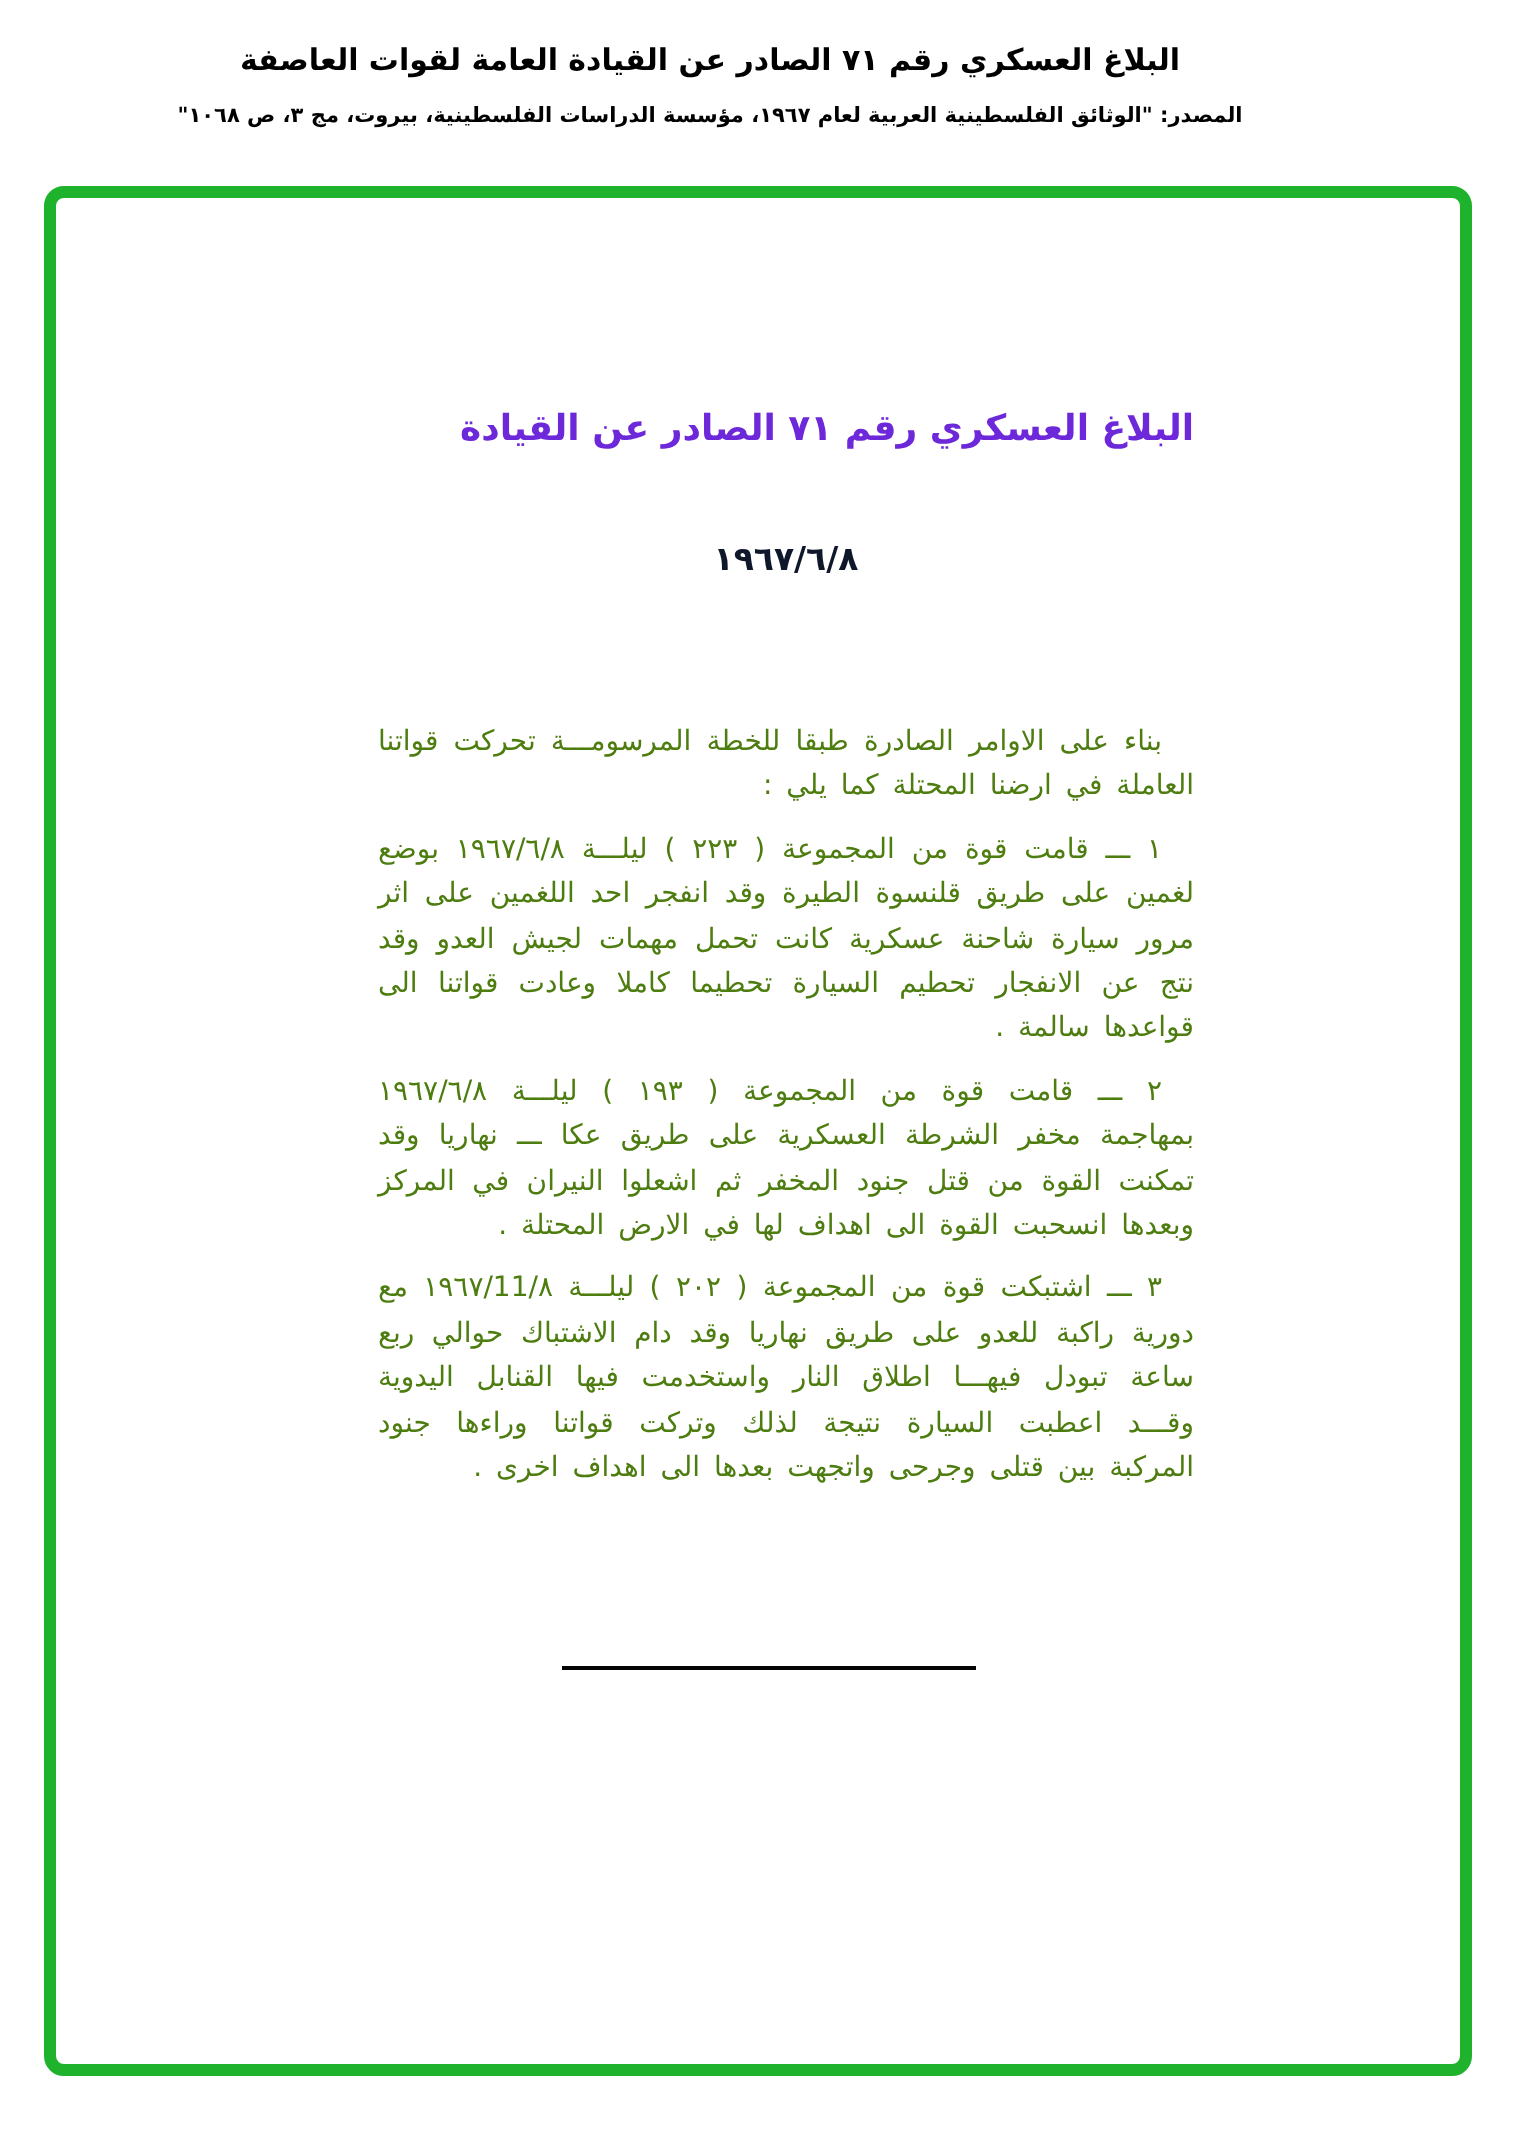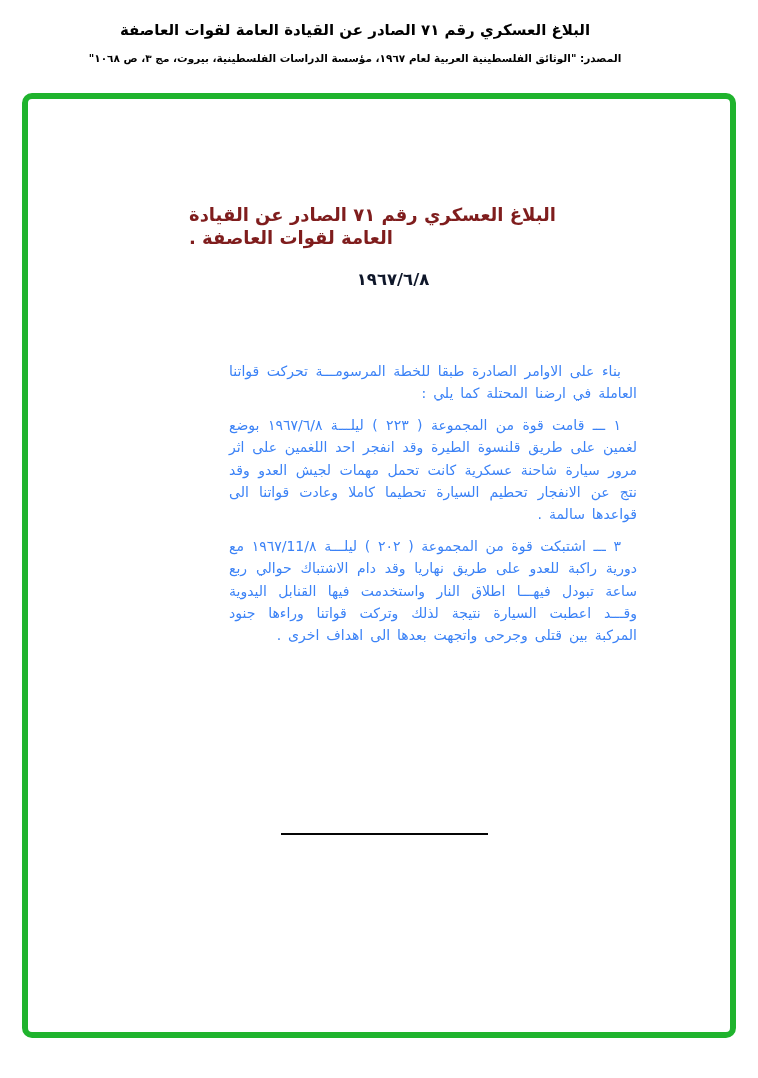--- a/index.html
+++ b/index.html
@@ -35,25 +35,25 @@
     width:714px; height:945px;
     border:6px solid #1fb32d;
     border-radius:10px;
     background:#ffffff;
   }
   .doc-title {
     position:absolute;
     left:189px; top:203px;
     width:408px;
     direction:rtl;
-    text-align:left;
+    text-align:right;
     font-weight:700;
     font-size:18px;
     line-height:23px;
-    color:#7f1d1d;
+    color:#6d28d9;
   }
   .doc-meta {
     position:absolute;
     left:189px; top:269px;
     width:408px;
     direction:rtl;
     text-align:center;
     font-weight:700;
     font-size:16.5px;
     line-height:22px;
@@ -61,22 +61,21 @@
   }
   .doc-body {
     position:absolute;
     left:189px; top:360px;
     width:408px;
     direction:rtl;
     text-align:justify;
     font-size:14px;
     line-height:22.4px;
     word-spacing:2.5px;
-    color:#3b82f6;
-    margin-left:40px;
+    color:#4d7c0f;
   }
   .doc-body p { margin:0 0 9px; text-indent:16px; }
   .divider {
     position:absolute;
     left:281px; top:833px;
     width:207px; height:2px;
     background:#050505;
   }
 </style>
 </head>
@@ -84,26 +83,26 @@
 
 <header class="top-header">
   <div class="t1">البلاغ العسكري رقم ٧١ الصادر عن القيادة العامة لقوات العاصفة</div>
   <div class="t2">المصدر: "الوثائق الفلسطينية العربية لعام ١٩٦٧، مؤسسة الدراسات الفلسطينية، بيروت، مج ٣، ص ١٠٦٨"</div>
 </header>
 
 <div class="frame"></div>
 
 <div class="doc-title">
   <div>البلاغ العسكري رقم ٧١ الصادر عن القيادة</div>
-  <div>العامة لقوات العاصفة .</div>
 </div>
 
 <div class="doc-meta">
   <div>١٩٦٧/٦/٨</div>
 </div>
 
 <div class="doc-body">
   <p>بناء على الاوامر الصادرة طبقا للخطة المرسومـــة تحركت قواتنا العاملة في ارضنا المحتلة كما يلي :</p>
   <p>١ ـــ قامت قوة من المجموعة ( ٢٢٣ ) ليلـــة ١٩٦٧/٦/٨ بوضع لغمين على طريق قلنسوة الطيرة وقد انفجر احد اللغمين على اثر مرور سيارة شاحنة عسكرية كانت تحمل مهمات لجيش العدو وقد نتج عن الانفجار تحطيم السيارة تحطيما كاملا وعادت قواتنا الى قواعدها سالمة .</p>
+  <p>٢ ـــ قامت قوة من المجموعة ( ١٩٣ ) ليلـــة ١٩٦٧/٦/٨ بمهاجمة مخفر الشرطة العسكرية على طريق عكا ـــ نهاريا وقد تمكنت القوة من قتل جنود المخفر ثم اشعلوا النيران في المركز وبعدها انسحبت القوة الى اهداف لها في الارض المحتلة .</p>
   <p>٣ ـــ اشتبكت قوة من المجموعة ( ٢٠٢ ) ليلـــة ١٩٦٧/11/٨ مع دورية راكبة للعدو على طريق نهاريا وقد دام الاشتباك حوالي ربع ساعة تبودل فيهـــا اطلاق النار واستخدمت فيها القنابل اليدوية وقـــد اعطبت السيارة نتيجة لذلك وتركت قواتنا وراءها جنود المركبة بين قتلى وجرحى واتجهت بعدها الى اهداف اخرى .</p>
 </div>
 
 <div class="divider"></div>
 
 </body></html>

